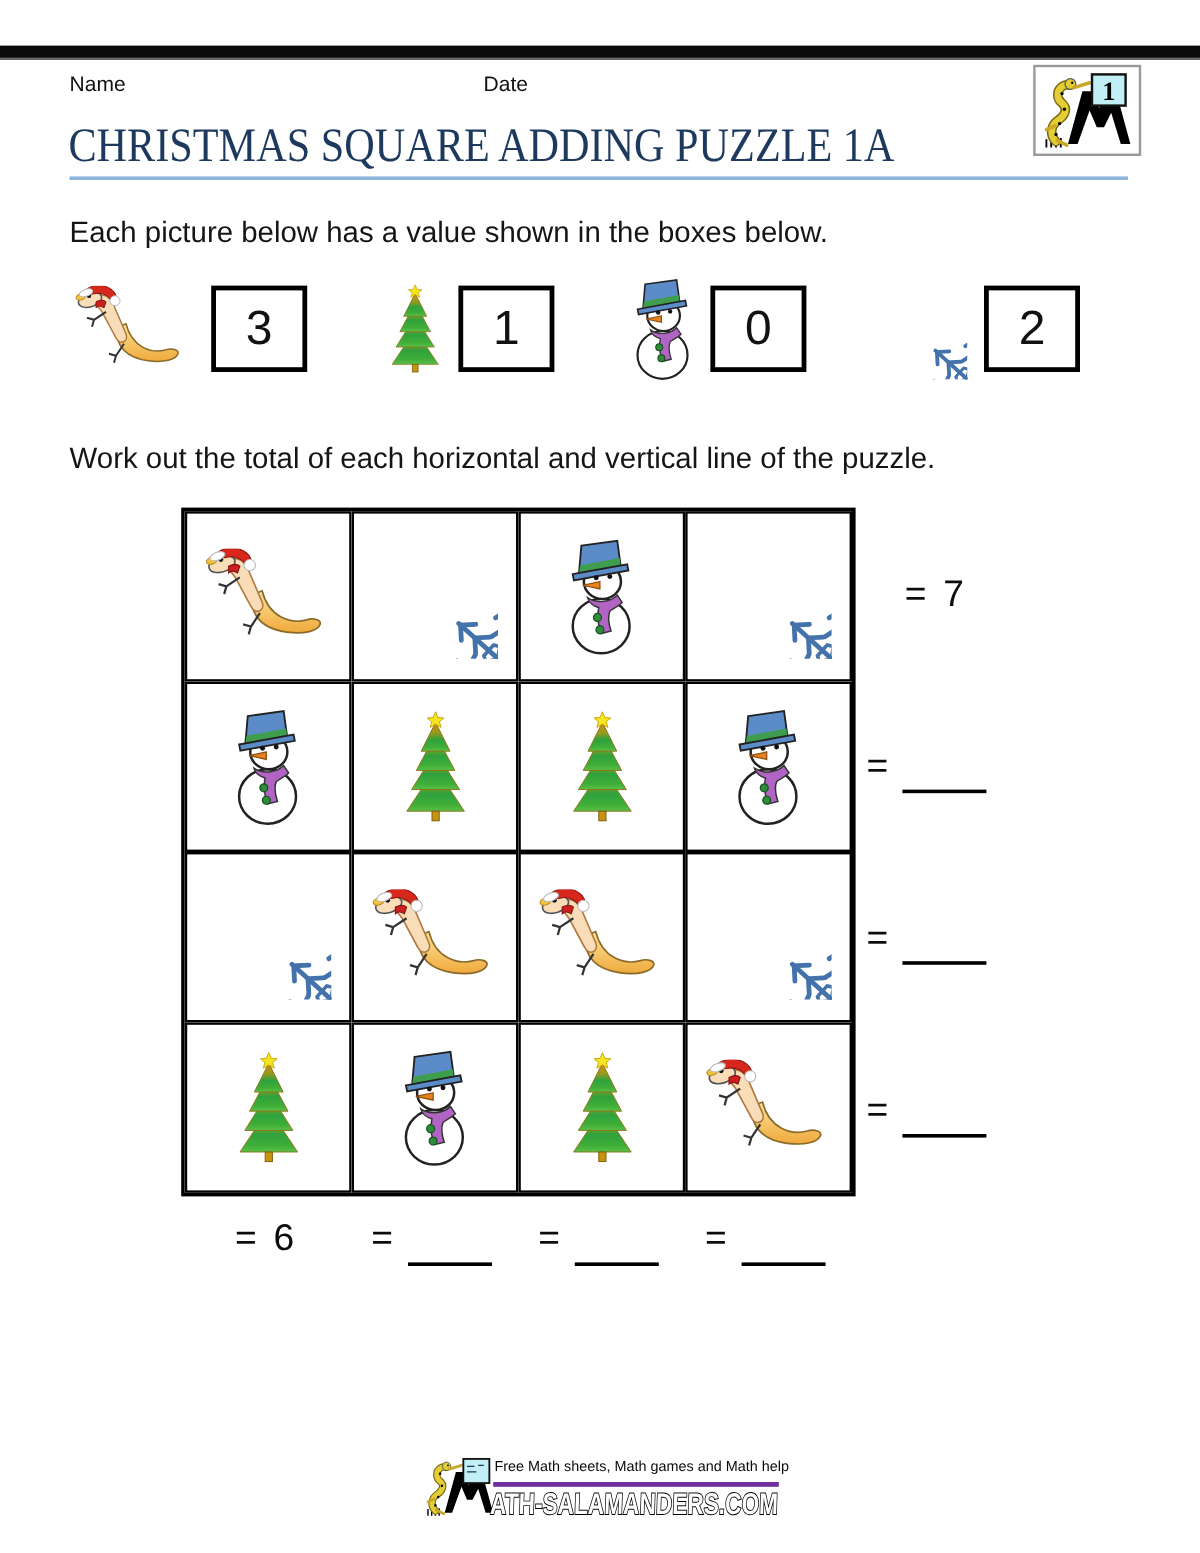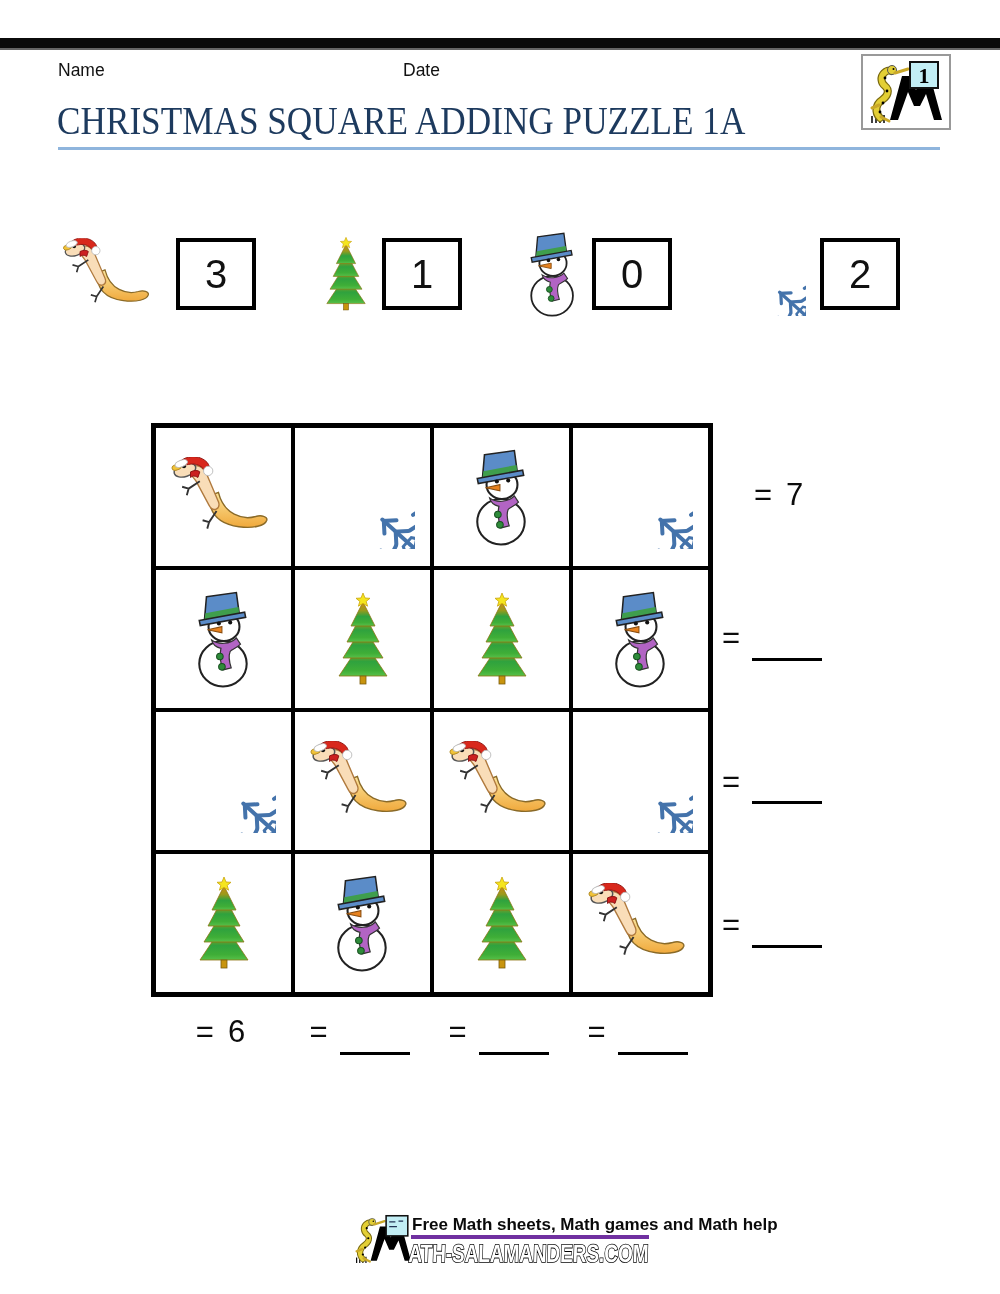--- a/index.html
+++ b/index.html
@@ -36,21 +36,21 @@
   .row-total.has-value .eq{margin-left:32px;}
   #col-totals{position:absolute;left:151px;top:1004px;width:562px;display:grid;
               grid-template-columns:repeat(4,139px);}
   .col-total{height:56px;display:flex;align-items:center;justify-content:center;}
   .eq{font-size:31px;color:#0c0c0c;}
   .total-value{font-size:31px;margin-left:14px;color:#0c0c0c;}
   .answer-blank{width:70px;height:24px;border-bottom:3px solid #000;margin-left:12px;
                 transform:translateY(9px);}
   .footer{position:absolute;left:352px;top:1209px;width:302px;height:64px;}
   .footer-logo{position:absolute;left:0;top:2px;}
-  .tagline{position:absolute;left:60px;top:6px;font-size:17px;font-weight:bold;color:#0a0a0a;
+  .tagline{position:absolute;left:60px;top:6px;font-size:12px;font-weight:normal;color:#0a0a0a;
            white-space:nowrap;}
   .purple-bar{position:absolute;left:59px;top:26px;width:238px;height:4px;background:#7030a0;}
   .wordmark-svg{position:absolute;left:56px;top:28px;}
   .hidden-defs{position:absolute;width:0;height:0;overflow:hidden;}
 </style>
 </head>
 <body>
 
 <svg class="hidden-defs" aria-hidden="true">
   <defs>
@@ -147,20 +147,21 @@
   <div class="corner-logo">
     <svg width="80" height="64" viewBox="0 0 80 64">
       <use href="#sym-easel"></use>
       <text x="58" y="23" text-anchor="middle" font-family="Liberation Serif, serif" font-size="22" font-weight="bold" fill="#000">1</text>
     </svg>
   </div>
 
   <h1 class="title">CHRISTMAS SQUARE ADDING PUZZLE 1A</h1>
   <div class="rule"></div>
 
+  <p class="instr instr-1">Each picture below has a value shown in the boxes below.</p>
 
   <div id="key-row">
       <div class="key-item key-item-0">
         <svg viewBox="0 0 120 86" width="100" height="72">
           <use href="#sym-salamander"></use>
         </svg>
         <div class="value-box">
           <span>3</span>
         </div>
       </div>
@@ -183,20 +184,21 @@
       <div class="key-item key-item-3">
         <svg viewBox="-52 -52 104 104" width="84" height="84">
           <use href="#sym-snowflake"></use>
         </svg>
         <div class="value-box">
           <span>2</span>
         </div>
       </div>
     </div>
 
+  <p class="instr instr-2">Work out the total of each horizontal and vertical line of the puzzle.</p>
 
   <div id="puzzle-grid">
       <div class="cell">
         <svg viewBox="0 0 120 86" width="112" height="80">
           <use href="#sym-salamander"></use>
         </svg>
       </div>
       <div class="cell">
         <svg viewBox="-52 -52 104 104" width="104" height="104">
           <use href="#sym-snowflake"></use>

